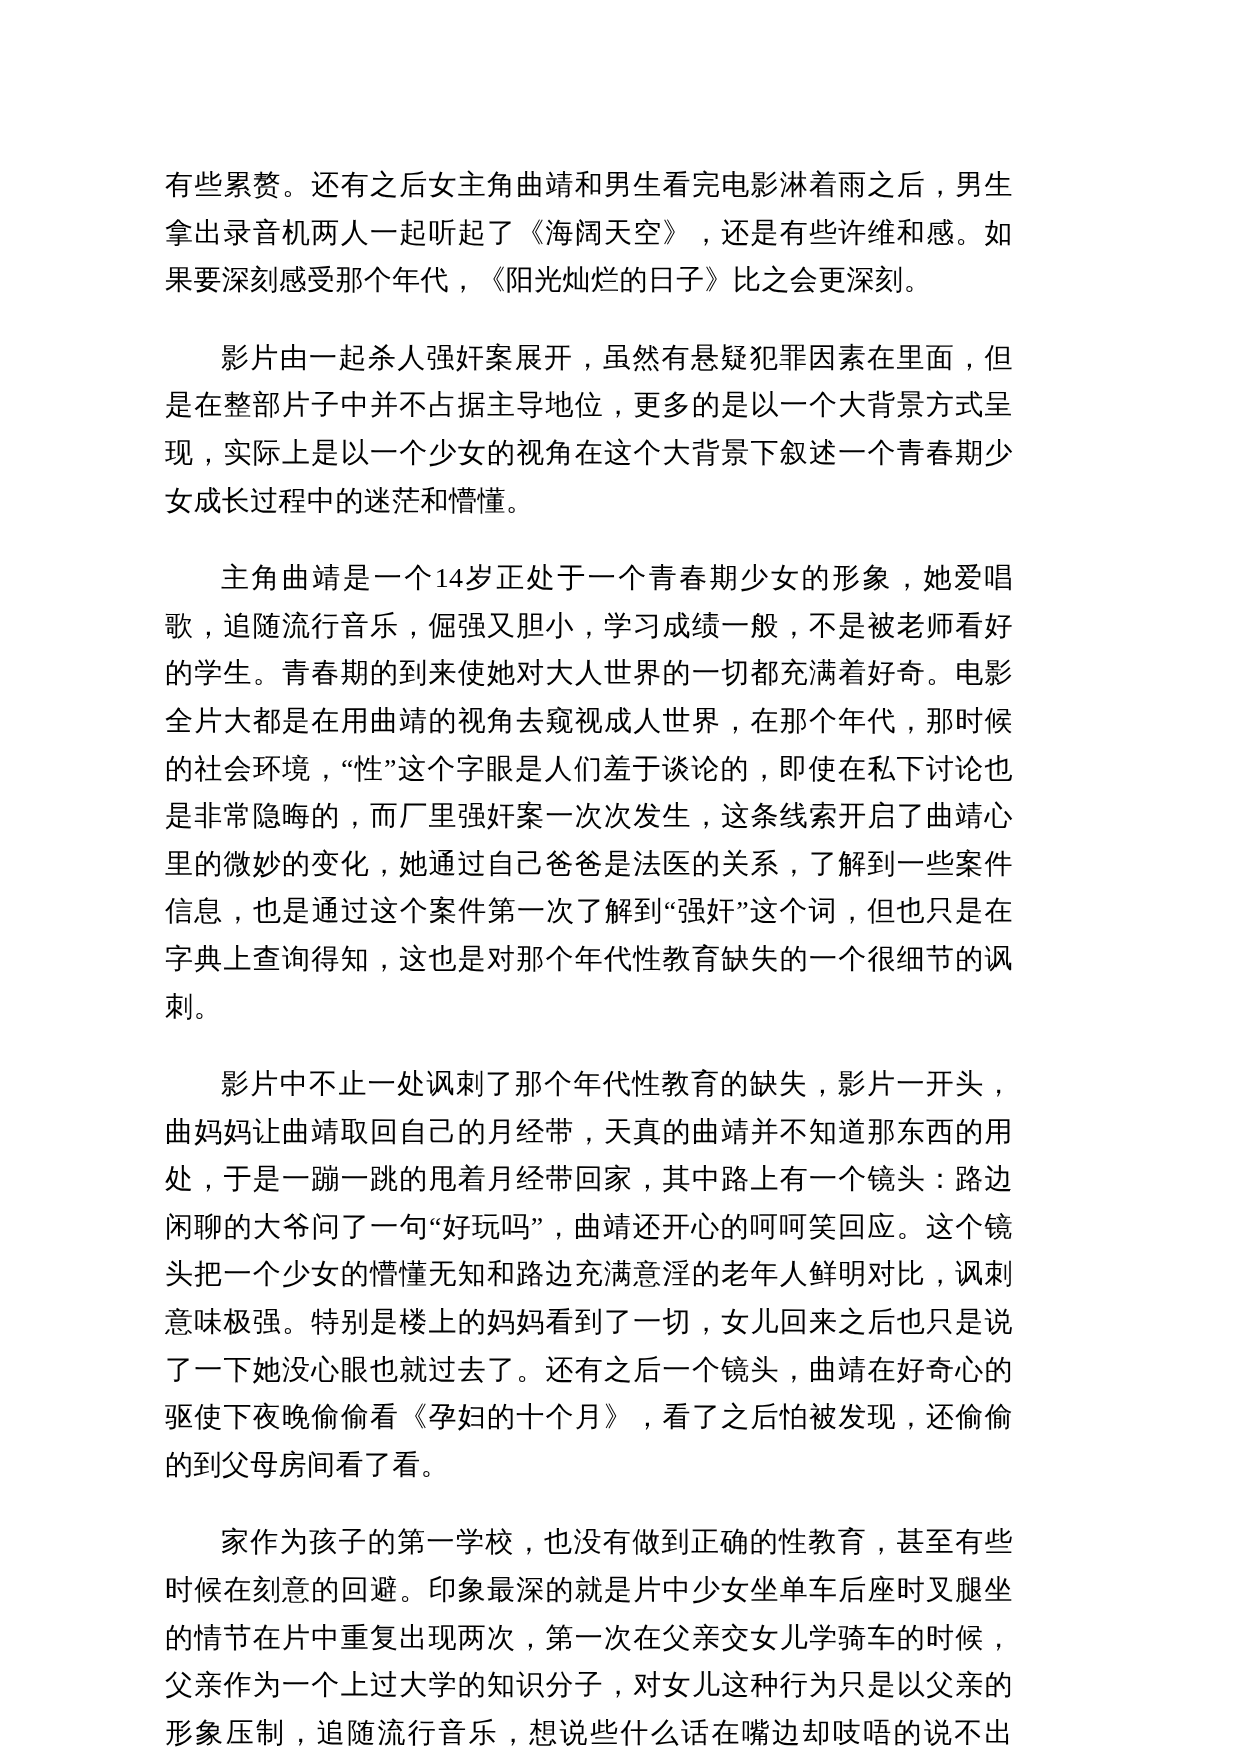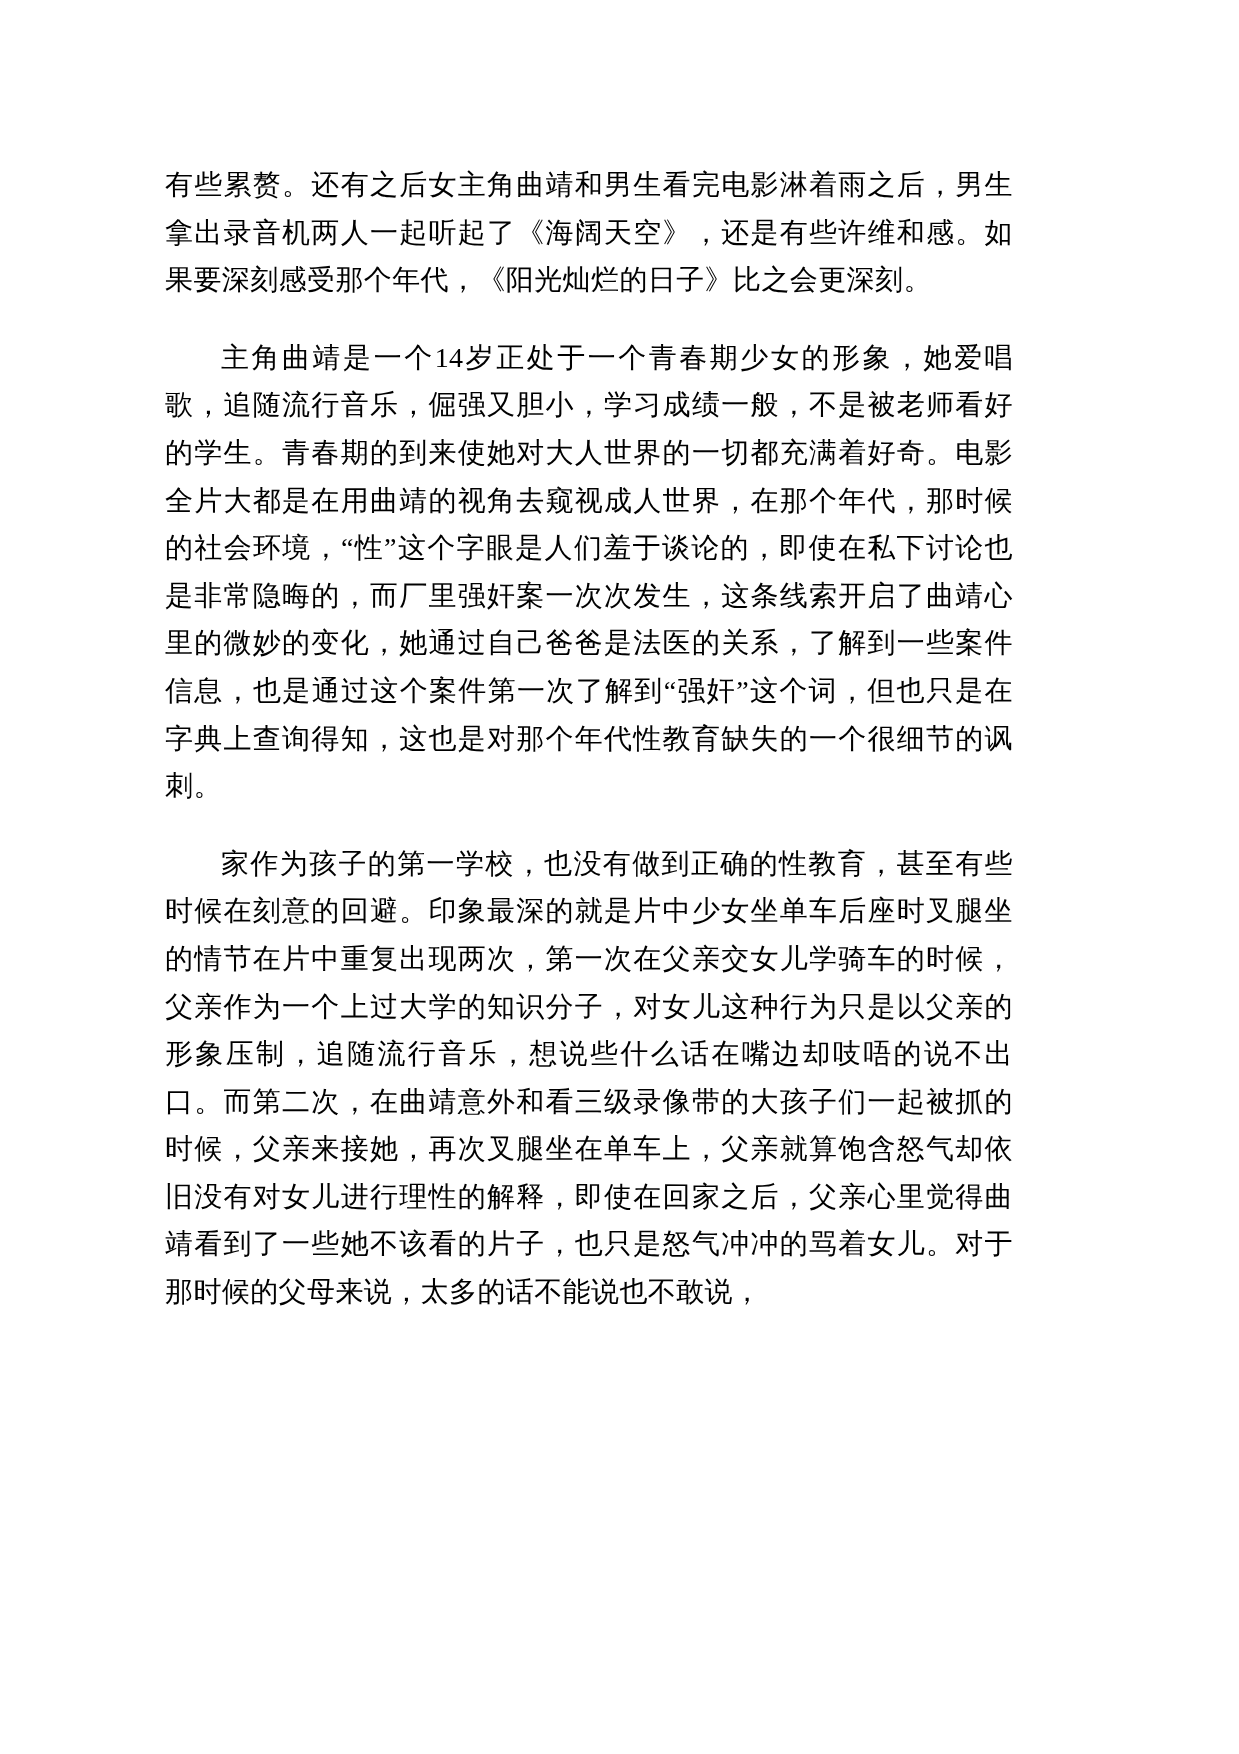--- a/index.html
+++ b/index.html
@@ -32,16 +32,18 @@
   .doc p.no-indent {
     text-indent: 0;
   }
 </style>
 </head>
 <body>
 
 <div class="page">
   <div class="doc">
     <p class="no-indent">有些累赘。还有之后女主角曲靖和男生看完电影淋着雨之后，男生拿出录音机两人一起听起了《海阔天空》，还是有些许维和感。如果要深刻感受那个年代，《阳光灿烂的日子》比之会更深刻。</p>
+    <p>影片由一起杀人强奸案展开，虽然有悬疑犯罪因素在里面，但是在整部片子中并不占据主导地位，更多的是以一个大背景方式呈现，实际上是以一个少女的视角在这个大背景下叙述一个青春期少女成长过程中的迷茫和懵懂。</p>
     <p>主角曲靖是一个14岁正处于一个青春期少女的形象，她爱唱歌，追随流行音乐，倔强又胆小，学习成绩一般，不是被老师看好的学生。青春期的到来使她对大人世界的一切都充满着好奇。电影全片大都是在用曲靖的视角去窥视成人世界，在那个年代，那时候的社会环境，“性”这个字眼是人们羞于谈论的，即使在私下讨论也是非常隐晦的，而厂里强奸案一次次发生，这条线索开启了曲靖心里的微妙的变化，她通过自己爸爸是法医的关系，了解到一些案件信息，也是通过这个案件第一次了解到“强奸”这个词，但也只是在字典上查询得知，这也是对那个年代性教育缺失的一个很细节的讽刺。</p>
+    <p>影片中不止一处讽刺了那个年代性教育的缺失，影片一开头，曲妈妈让曲靖取回自己的月经带，天真的曲靖并不知道那东西的用处，于是一蹦一跳的甩着月经带回家，其中路上有一个镜头：路边闲聊的大爷问了一句“好玩吗”，曲靖还开心的呵呵笑回应。这个镜头把一个少女的懵懂无知和路边充满意淫的老年人鲜明对比，讽刺意味极强。特别是楼上的妈妈看到了一切，女儿回来之后也只是说了一下她没心眼也就过去了。还有之后一个镜头，曲靖在好奇心的驱使下夜晚偷偷看《孕妇的十个月》，看了之后怕被发现，还偷偷的到父母房间看了看。</p>
     <p>家作为孩子的第一学校，也没有做到正确的性教育，甚至有些时候在刻意的回避。印象最深的就是片中少女坐单车后座时叉腿坐的情节在片中重复出现两次，第一次在父亲交女儿学骑车的时候，父亲作为一个上过大学的知识分子，对女儿这种行为只是以父亲的形象压制，追随流行音乐，想说些什么话在嘴边却吱唔的说不出口。而第二次，在曲靖意外和看三级录像带的大孩子们一起被抓的时候，父亲来接她，再次叉腿坐在单车上，父亲就算饱含怒气却依旧没有对女儿进行理性的解释，即使在回家之后，父亲心里觉得曲靖看到了一些她不该看的片子，也只是怒气冲冲的骂着女儿。对于那时候的父母来说，太多的话不能说也不敢说，</p>
   </div>
 </div>
 
 </body></html>

